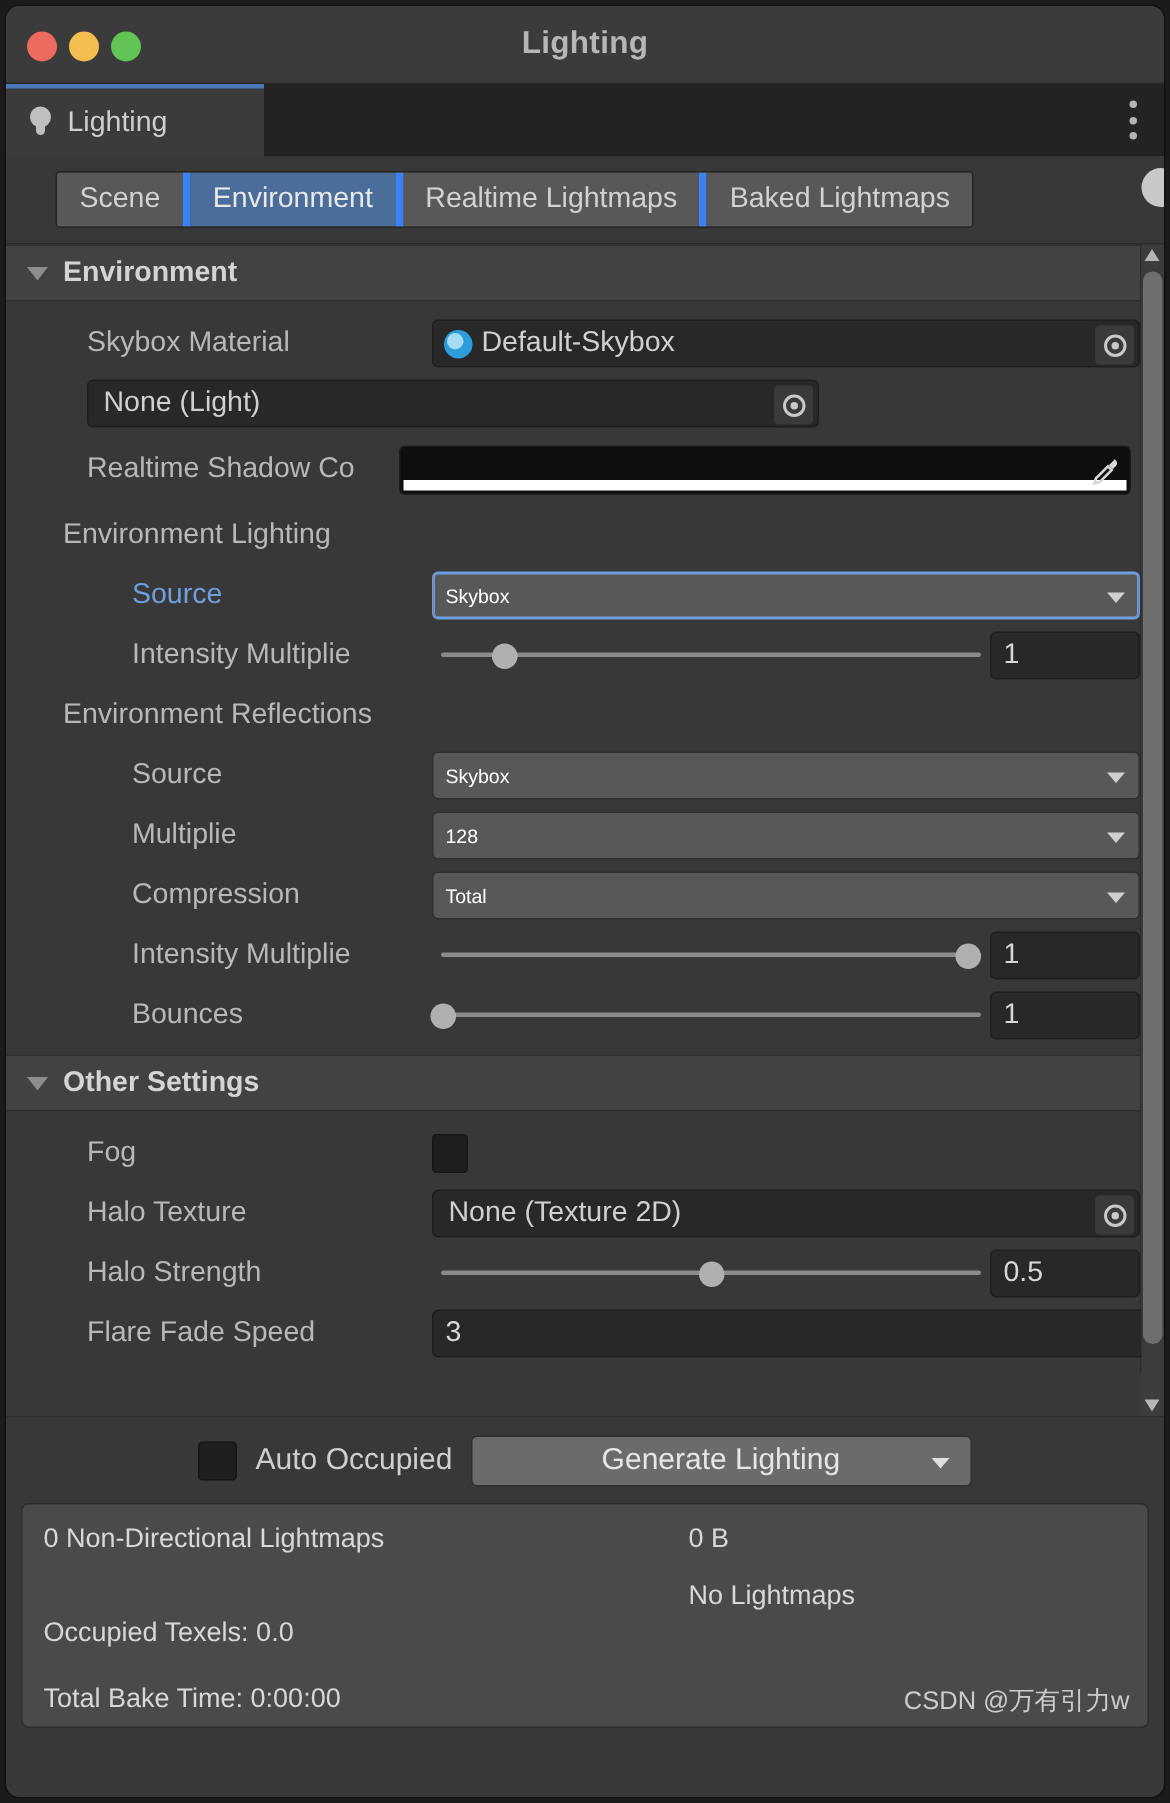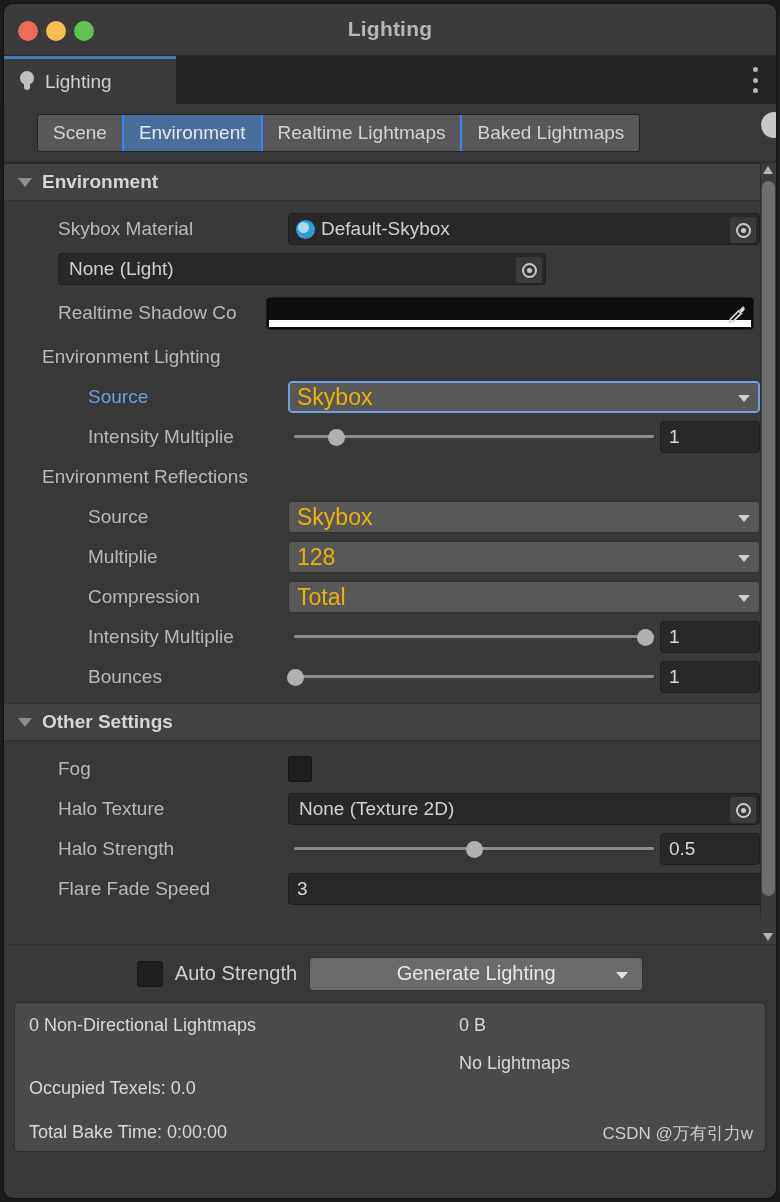--- a/index.html
+++ b/index.html
@@ -93,21 +93,21 @@
     border-radius: 3px;
     overflow: hidden;
     height: 38px;
   }
   .seg-btn {
     display: flex; align-items: center; justify-content: center;
     padding: 0 15px;
     font-size: 19px;
     color: #d2d2d2;
     background: #585858;
-    border-right: 2px solid #3b82f6;
+    border-right: 5px solid #3b82f6;
     cursor: default;
   }
   .seg-btn:last-child { border-right: none; }
   .seg-btn.active { background: #4b6d99; color: #e8e8e8; }
   .help-circle {
     position: absolute;
     right: -11px; top: 8px;
     width: 26px; height: 26px;
     border-radius: 50%;
     background: #c8c8c8;
@@ -225,21 +225,21 @@
   .dropdown {
     position: relative;
     height: 32px;
     background: #585858;
     border: 1px solid #303030;
     border-radius: 4px;
     display: flex; align-items: center;
     padding-left: 8px;
   }
   .dropdown.focus { border-color: #6f9fe0; box-shadow: 0 0 0 1px #6f9fe0 inset; }
-  .dropdown .txt { font-size: 23px; color: #eab308; }
+  .dropdown .txt { font-size: 13px; color: #ffffff; }
   .caret {
     position: absolute; right: 9px; top: 13px;
     width: 0; height: 0;
     border-left: 6px solid transparent;
     border-right: 6px solid transparent;
     border-top: 7px solid #cfcfcf;
   }
 
   
   .slider { position: relative; height: 32px; flex: 1; }
@@ -528,21 +528,21 @@
 
     <div class="vscroll">
       <span class="arrow-up"></span>
       <span class="thumb"></span>
       <span class="arrow-down"></span>
     </div>
   </div>
 
   <div class="footer-actions">
     <span class="auto-box"></span>
-    <span class="auto-label">Auto Strength</span>
+    <span class="auto-label">Auto Occupied</span>
     <div class="gen-btn">
       <span>Generate Lighting</span>
       <span class="caret"></span>
     </div>
   </div>
 
   <div class="stats">
     <span class="s-a">0 Non-Directional Lightmaps</span>
     <span class="s-b">0 B</span>
     <span class="s-c">No Lightmaps</span>

